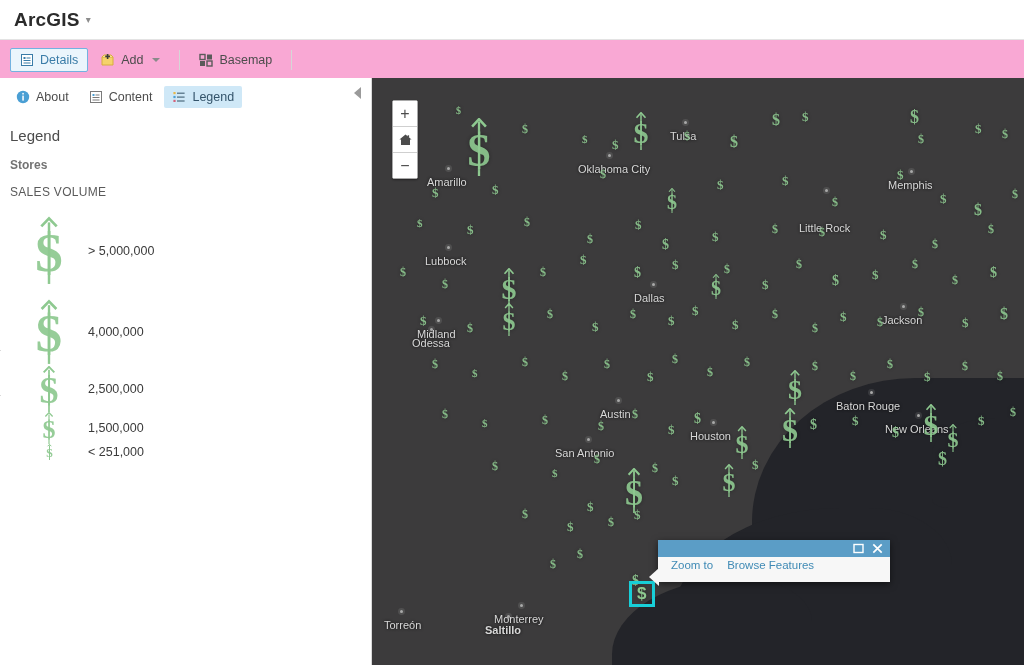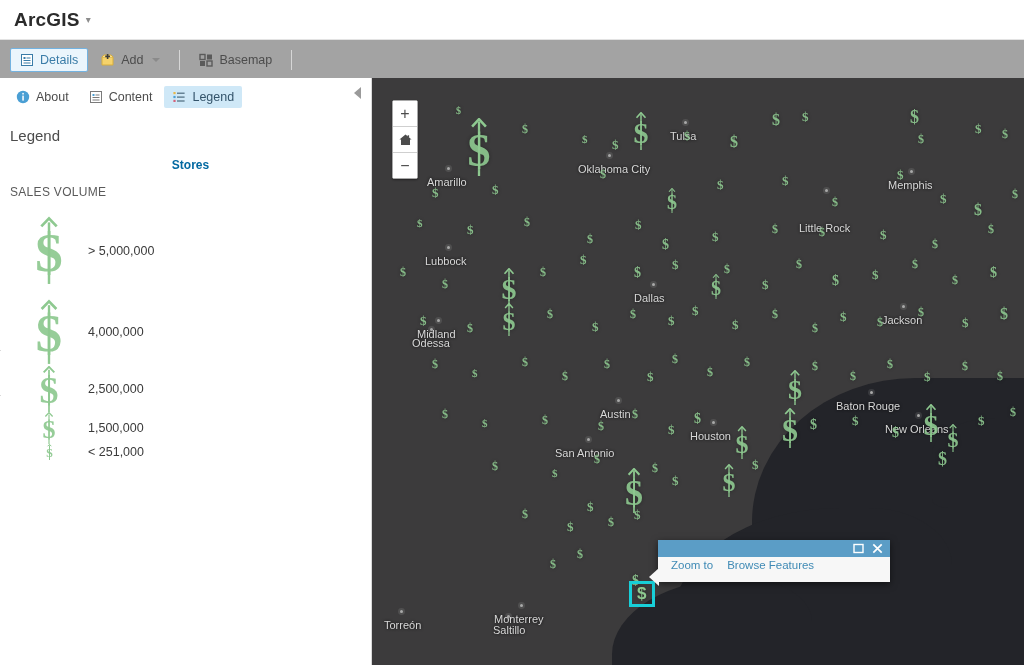--- a/index.html
+++ b/index.html
@@ -12,21 +12,21 @@
   .app{position:relative;width:1024px;height:665px;overflow:hidden;}
 
   
   .header{height:39px;display:flex;align-items:center;padding:0 14px;background:#fff;}
   .brand{font-size:19px;font-weight:bold;color:#2b2b2b;letter-spacing:.2px;}
   .brand-caret{font-size:10px;color:#8c8c8c;margin-left:6px;}
   .maptitle{font-size:18px;color:#4c4c4c;margin-left:26px;font-weight:normal;}
 
   
   .toolbar{height:39px;border-top:1px solid #e3e3e3;border-bottom:1px solid #d8d8d8;
-    display:flex;align-items:center;padding:0 10px;background:#a3a3a3;position:relative;}
+    display:flex;align-items:center;padding:0 10px;background:#f9a8d4;position:relative;}
   .tb-left{display:flex;align-items:center;gap:2px;}
   .tb-right{margin-left:auto;display:flex;align-items:center;gap:16px;padding-right:6px;}
   .btn{display:flex;align-items:center;gap:6px;font-size:12.5px;color:#4c4c4c;
     padding:4px 9px;border:1px solid transparent;border-radius:2px;cursor:pointer;background:transparent;}
   .btn.active{border-color:#73b2e0;background:#ebf5fc;color:#3a7ca8;}
   .btn .cap{white-space:nowrap;}
   .divider{width:1px;height:20px;background:#d6d6d6;margin:0 7px;}
   .caret{width:0;height:0;border-left:4px solid transparent;border-right:4px solid transparent;
     border-top:4px solid #8a8a8a;margin-left:3px;}
 
@@ -39,21 +39,21 @@
     border-right:1px solid #d9d9d9;box-sizing:border-box;}
   .tabs{display:flex;align-items:center;height:32px;padding:3px 8px 0 8px;gap:4px;position:relative;}
   .tab{display:flex;align-items:center;gap:6px;font-size:12.5px;color:#4c4c4c;
     padding:4px 8px;border-radius:2px;cursor:pointer;}
   .tab.active{background:#cfe8f7;color:#34546b;}
   .collapse{position:absolute;right:10px;top:9px;width:0;height:0;cursor:pointer;
     border-top:6px solid transparent;border-bottom:6px solid transparent;border-right:7px solid #9a9a9a;}
 
   .panel-body{padding:10px 0 0 10px;}
   .legend-title{font-size:15px;color:#4c4c4c;margin:4px 0 14px 0;}
-  .layer-name{font-size:12px;font-weight:bold;color:#0369a1;margin-bottom:13px;text-align:center;}
+  .layer-name{font-size:12px;font-weight:bold;color:#737373;margin-bottom:13px;}
   .field-name{font-size:12px;color:#5a5a5a;letter-spacing:.3px;margin-bottom:4px;}
 
   .legend-rows{position:relative;margin-left:8px;}
   .lrow{display:flex;align-items:center;}
   .lsym{width:62px;display:flex;justify-content:center;align-items:center;flex:0 0 62px;}
   .llab{font-size:12.5px;color:#3b3b3b;margin-left:8px;}
 
   
   .map{position:absolute;left:372px;top:78px;width:652px;height:587px;background:#3b3b3b;overflow:hidden;}
   .map-canvas{position:absolute;inset:0;}
@@ -300,21 +300,21 @@
         <div class="citylabel" style="left: 318px; top: 352px;">Houston</div>
         <div class="citydot" style="left: 545px; top: 336px;"></div>
         <div class="citylabel" style="left: 513px; top: 345px;">New Orleans</div>
         <div class="citydot" style="left: 215px; top: 360px;"></div>
         <div class="citylabel" style="left: 183px; top: 369px;">San Antonio</div>
         <div class="citydot" style="left: 28px; top: 532px;"></div>
         <div class="citylabel" style="left: 12px; top: 541px;">Torreón</div>
         <div class="citydot" style="left: 148px; top: 526px;"></div>
         <div class="citylabel" style="left: 122px; top: 535px;">Monterrey</div>
         <div class="citydot" style="left: 135px; top: 537px;"></div>
-        <div class="citylabel" style="left: 121px; top: 546px;">Saltillo</div>
+        <div class="citylabel" style="left: 113px; top: 546px; font-weight: bold;">Saltillo</div>
       </div>
     <div id="map-markers">
         <div class="mk" style="left: 80px; top: 40px;"><svg width="54" height="58" viewBox="0 0 54 58">
             <line x1="27" y1="3.48" x2="27" y2="58" stroke="#8ec990" stroke-width="2.3000000000000003"></line>
             <path d="M20.1 8.7 L27 1.16 L33.9 8.7" fill="none" stroke="#8ec990" stroke-width="2.53"></path>
             <text x="27" y="47.559999999999995" text-anchor="middle" font-family="Liberation Serif, serif" font-weight="bold" font-size="46" fill="#8ec990" opacity="0.9">$</text>
           </svg></div>
         <div class="mk" style="left: 250px; top: 34px;"><svg width="38" height="38" viewBox="0 0 38 38">
             <line x1="19" y1="2.28" x2="19" y2="38" stroke="#8ec990" stroke-width="1.5"></line>
             <path d="M14.5 5.7 L19 0.76 L23.5 5.7" fill="none" stroke="#8ec990" stroke-width="1.65"></path>

